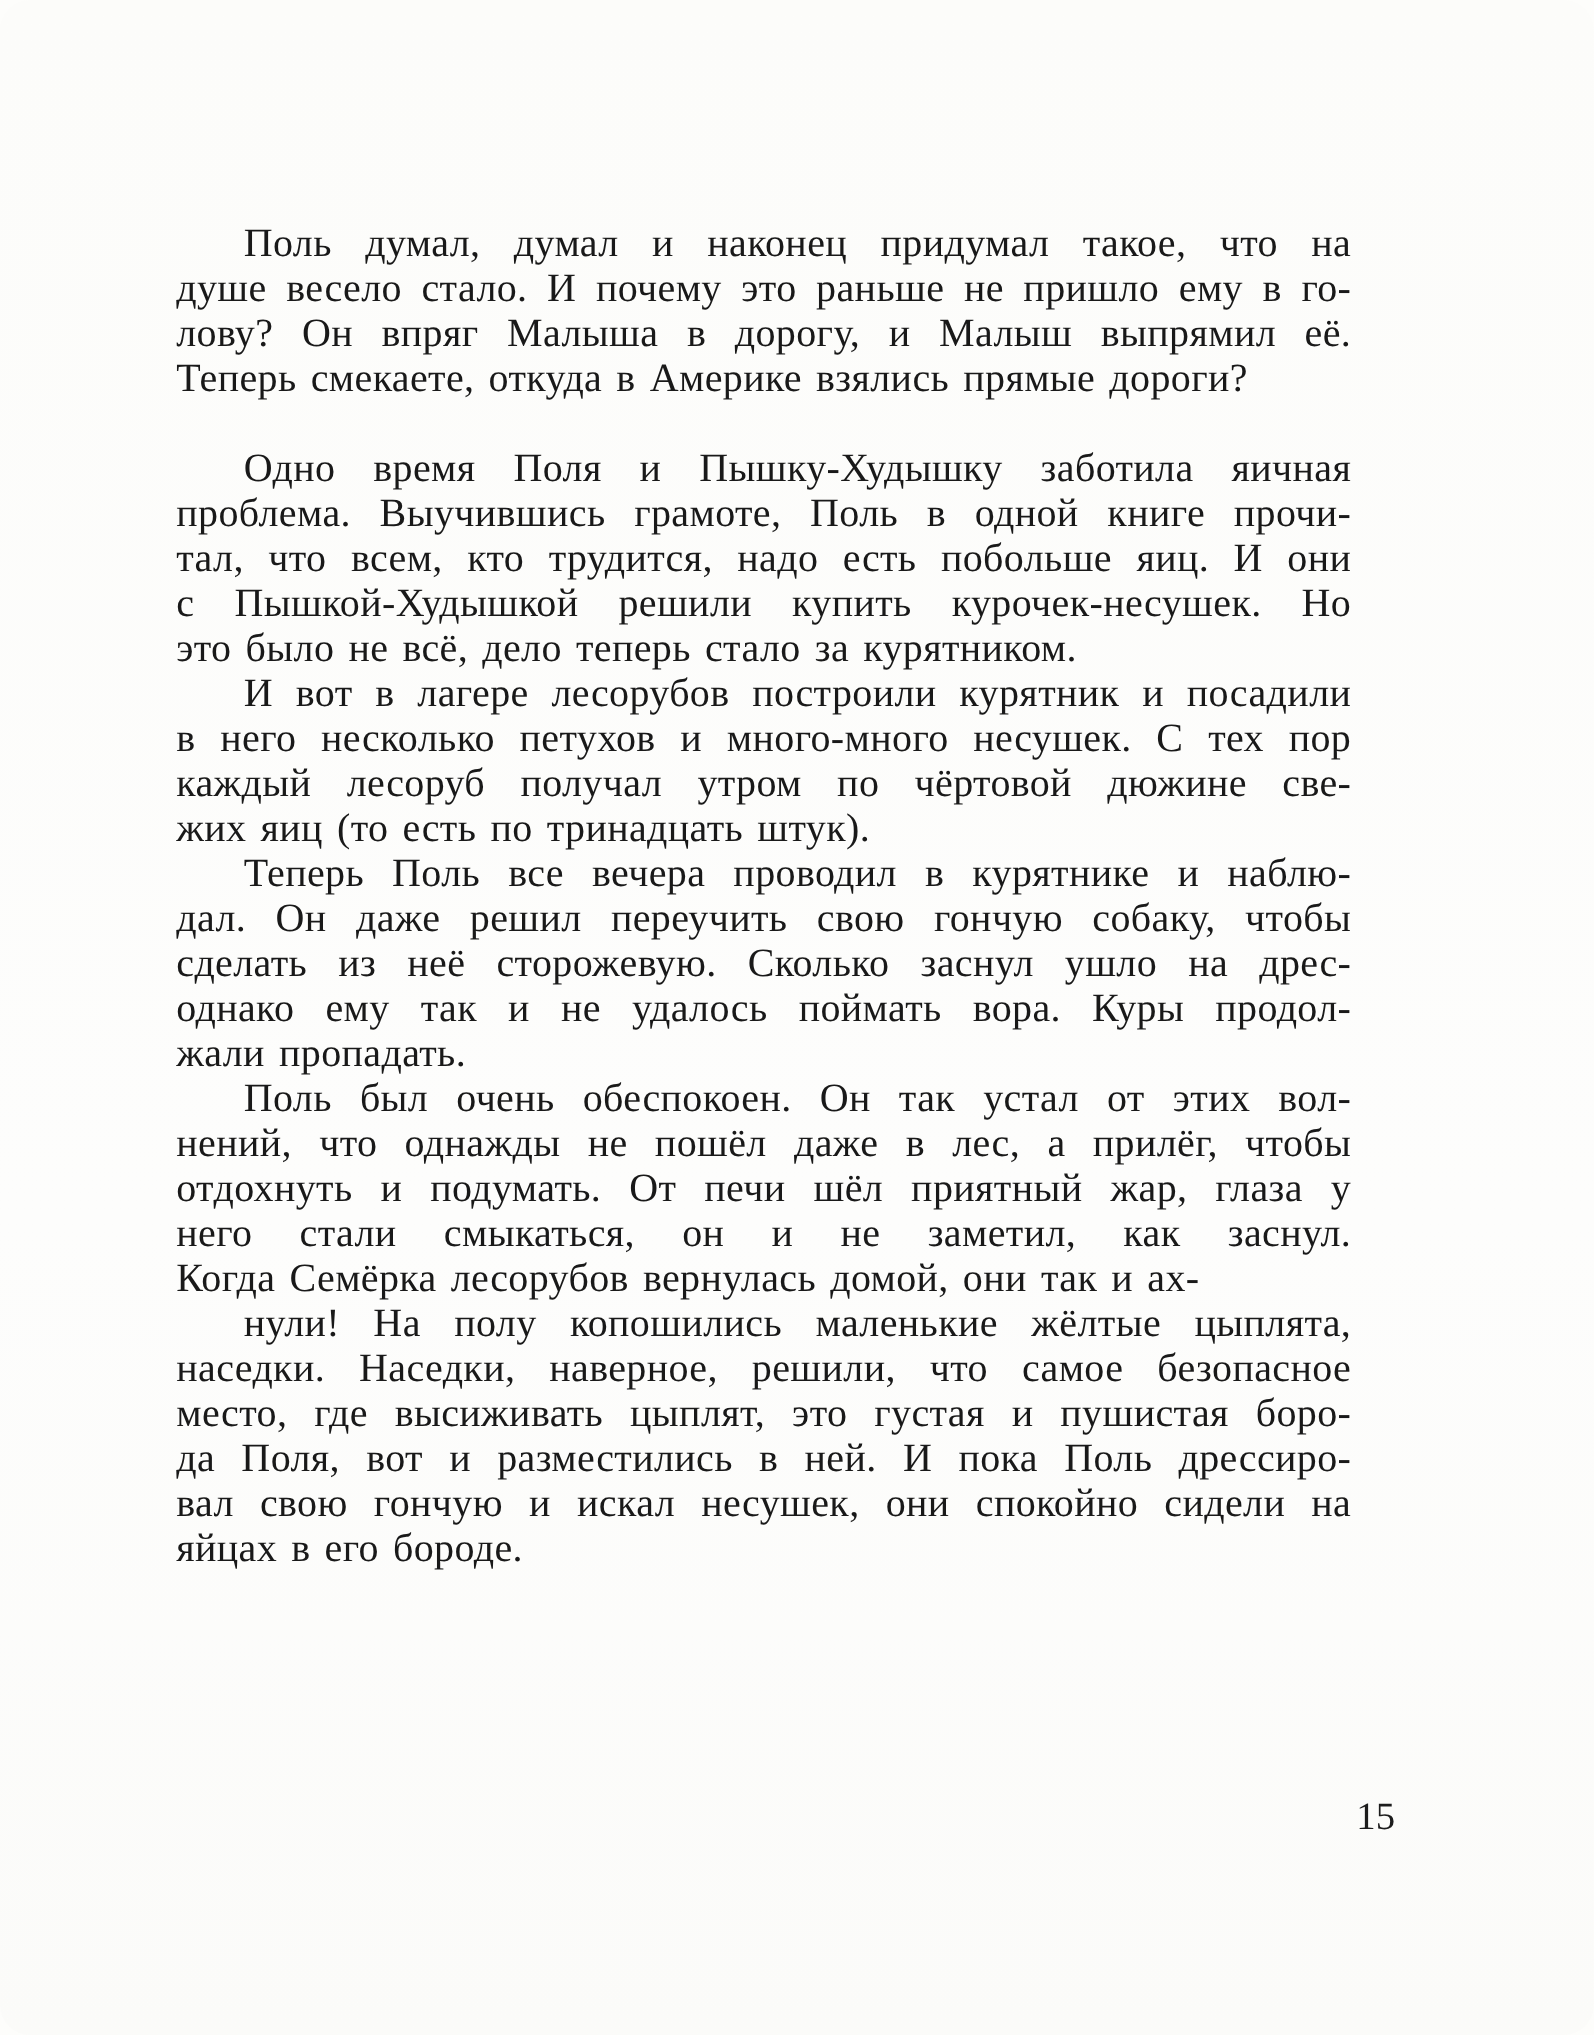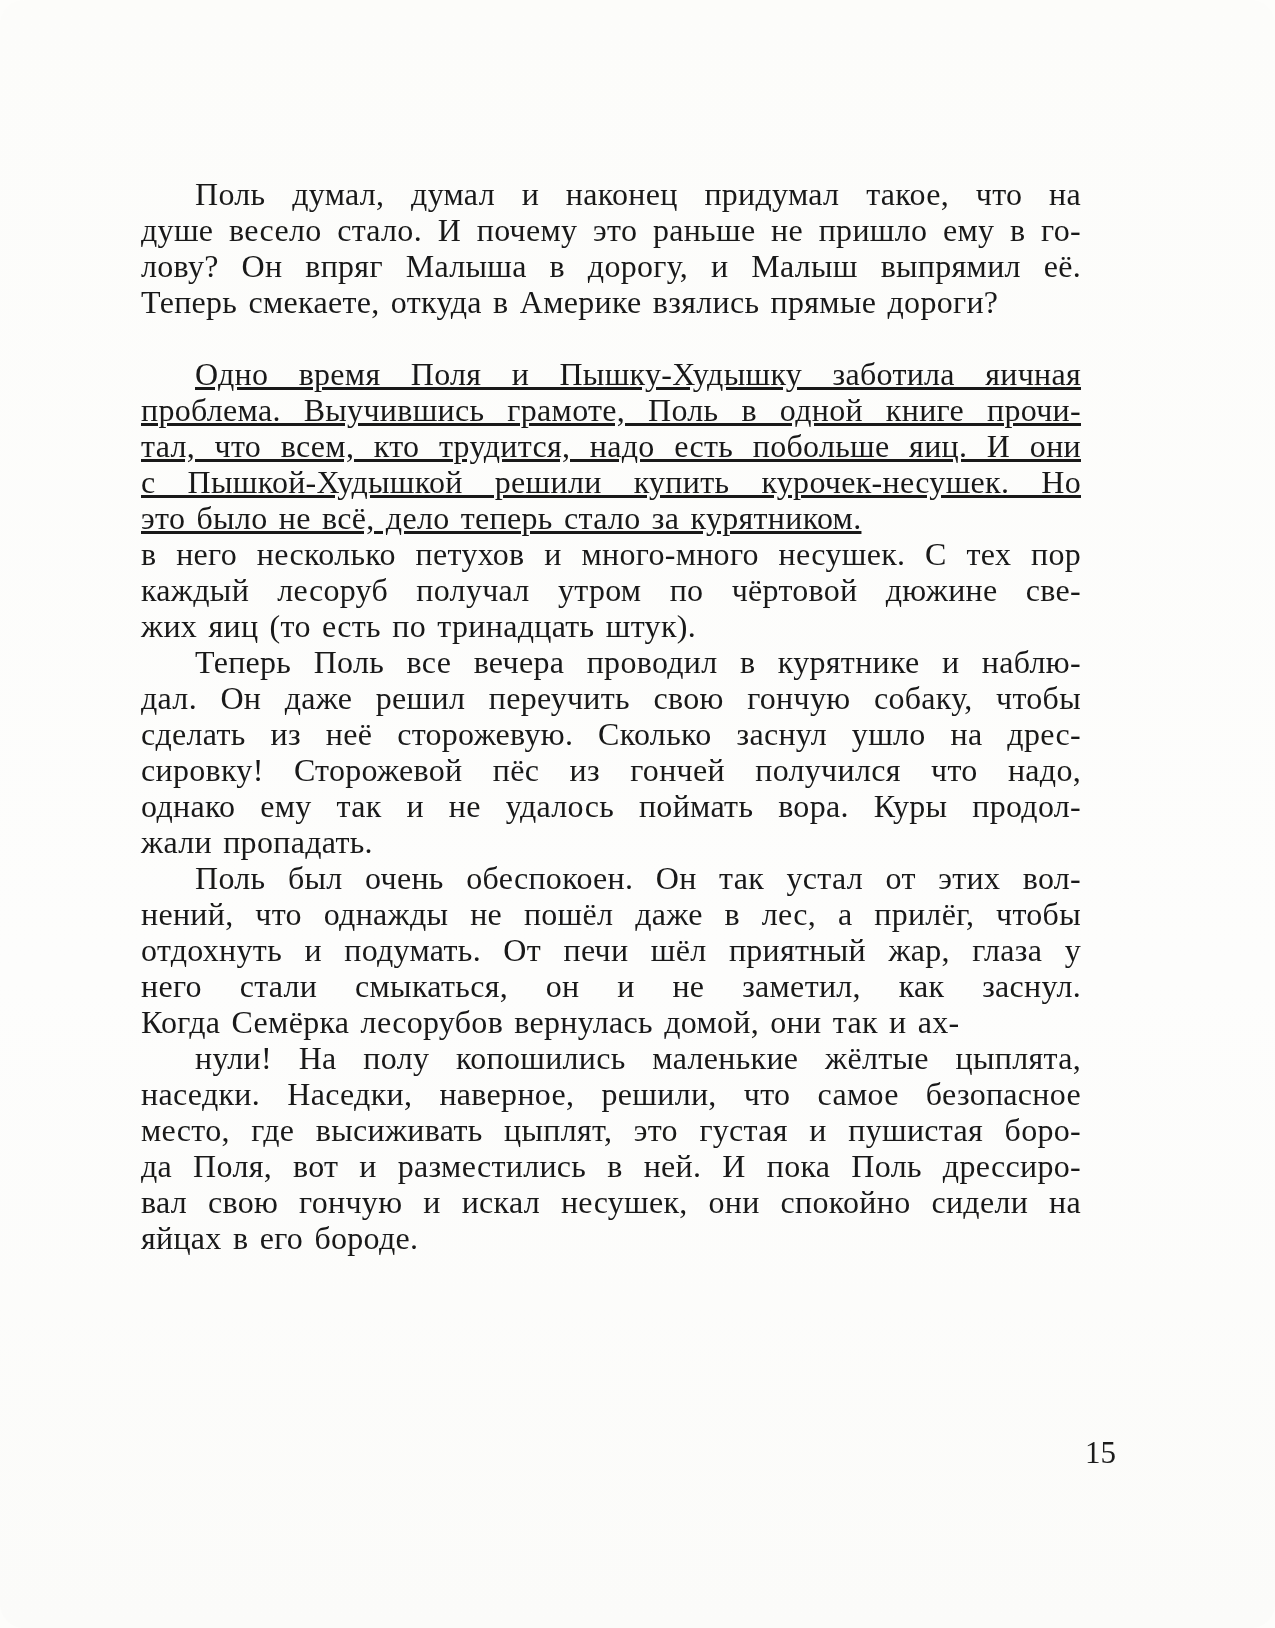--- a/index.html
+++ b/index.html
@@ -23,21 +23,21 @@
     position: absolute;
     left: 141px;
     top: 176px;
     width: 940px;
     font-size: 32px;
     line-height: 36px;
     letter-spacing: 0.3px;
     word-spacing: 3px;
   }
   .paragraph { margin: 0; }
-  .paragraph.section-break { margin-top: 36px; text-decoration: underline; }
+  .paragraph.section-break { margin-top: 36px; }
   .line {
     text-align: justify;
     text-align-last: justify;
     white-space: normal;
   }
   .line.first { text-indent: 54px; }
   .line.last { text-align-last: left; }
   .page-number {
     position: absolute;
     top: 1437px;
@@ -61,29 +61,29 @@
         <div class="line last">Теперь смекаете, откуда в Америке взялись прямые дороги?</div>
       </div>
       <div class="paragraph section-break">
         <div class="line first">Одно время Поля и Пышку-Худышку заботила яичная</div>
         <div class="line">проблема. Выучившись грамоте, Поль в одной книге прочи-</div>
         <div class="line">тал, что всем, кто трудится, надо есть побольше яиц. И они</div>
         <div class="line">с Пышкой-Худышкой решили купить курочек-несушек. Но</div>
         <div class="line last">это было не всё, дело теперь стало за курятником.</div>
       </div>
       <div class="paragraph">
+        <div class="line first">И вот в лагере лесорубов построили курятник и посадили</div>
         <div class="line">в него несколько петухов и много-много несушек. С тех пор</div>
         <div class="line">каждый лесоруб получал утром по чёртовой дюжине све-</div>
         <div class="line last">жих яиц (то есть по тринадцать штук).</div>
       </div>
       <div class="paragraph">
         <div class="line first">Теперь Поль все вечера проводил в курятнике и наблю-</div>
         <div class="line">дал. Он даже решил переучить свою гончую собаку, чтобы</div>
         <div class="line">сделать из неё сторожевую. Сколько заснул ушло на дрес-</div>
-        <div class="line">сировку! Сторожевой пёс из гончей получился что надо,</div>
         <div class="line">однако ему так и не удалось поймать вора. Куры продол-</div>
         <div class="line last">жали пропадать.</div>
       </div>
       <div class="paragraph">
         <div class="line first">Поль был очень обеспокоен. Он так устал от этих вол-</div>
         <div class="line">нений, что однажды не пошёл даже в лес, а прилёг, чтобы</div>
         <div class="line">отдохнуть и подумать. От печи шёл приятный жар, глаза у</div>
         <div class="line">него стали смыкаться, он и не заметил, как заснул.</div>
         <div class="line last">Когда Семёрка лесорубов вернулась домой, они так и ах-</div>
       </div>

